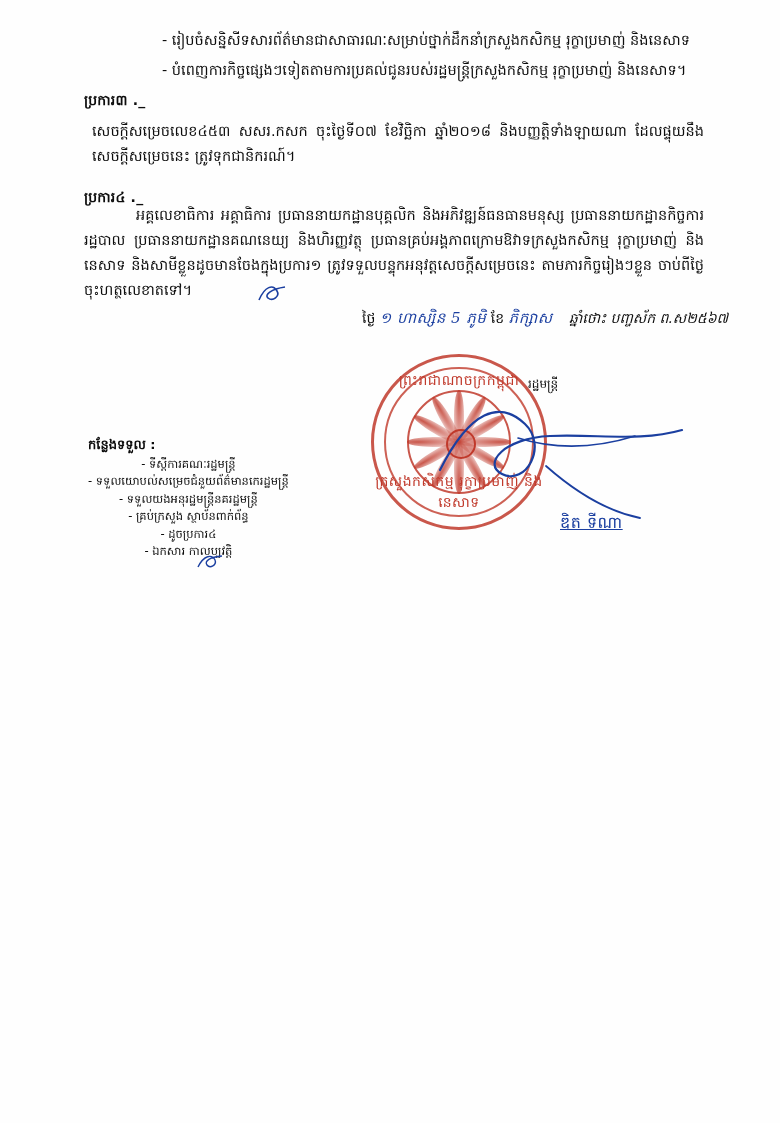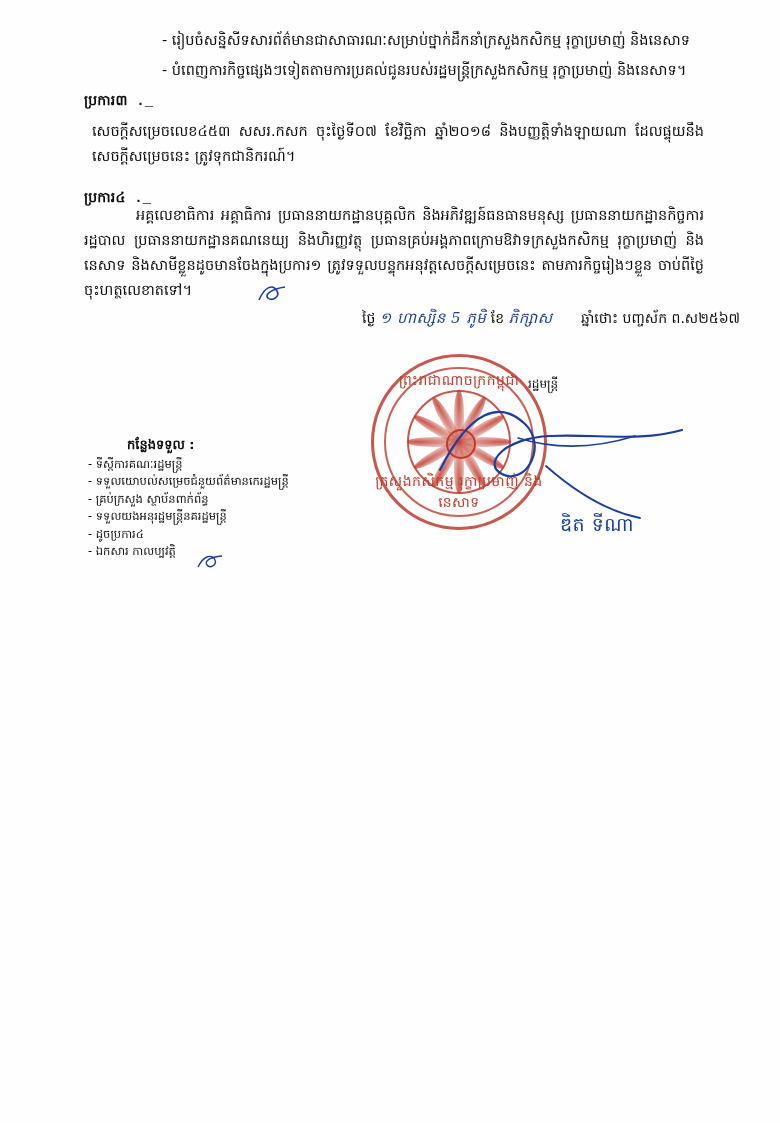--- a/index.html
+++ b/index.html
@@ -29,21 +29,20 @@
     position: absolute;
     font-size: 14.5px;
     line-height: 1.5;
     white-space: nowrap;
   }
   .section-head {
     position: absolute;
     font-size: 14px;
     font-weight: bold;
     letter-spacing: .2px;
-    font-family: Liberation Mono, monospace;
   }
   .para {
     position: absolute;
     font-size: 14.5px;
     line-height: 1.72;
     text-align: justify;
   }
 
   
   .sig-line {
@@ -156,21 +155,21 @@
 
   <svg class="sig-svg" width="40" height="26" style="left:255px; top:280px;">
     <path d="M4 20 C10 6, 18 4, 22 11 C25 16, 18 22, 13 18 C9 15, 16 9, 30 7" fill="none" stroke="#1b3fa0" stroke-width="1.6"></path>
   </svg>
 
   <div class="sig-line khm" style="left:362px; top:308px;">
     <span>ថ្ងៃ</span>
     <span class="handwrite">១ ហាស្សិន 5 ភូមិ</span>
     <span>ខែ</span>
     <span class="handwrite">ភិក្សាស</span>
-    <span style="margin-left:24px;">ឆ្នាំថោះ បញ្ចស័ក ព.ស២៥៦៧</span>
+    <span style="margin-left:12px;font-style:italic;">ឆ្នាំថោះ បញ្ចស័ក ព.ស២៥៦៧</span>
   </div>
 
 
   <div class="sig-line khm" style="left:528px; top:376px; font-size:12px;">រដ្ឋមន្ត្រី</div>
 
   <div class="stamp-wrap">
     <div class="stamp-outer"></div>
     <div class="stamp-inner"></div>
     <div class="stamp-text-top khm">ព្រះរាជាណាចក្រកម្ពុជា</div>
     <div class="stamp-text-bottom khm">ក្រសួងកសិកម្ម រុក្ខាប្រមាញ់ និងនេសាទ</div>
@@ -189,28 +188,28 @@
     <div class="stamp-ray" style="transform:rotate(330deg);"></div>
     <div class="stamp-center"></div>
   </div>
 
   <svg class="sig-svg" width="280" height="150" style="left:430px; top:390px;">
     <path d="M10 80 C40 20, 70 10, 95 34 C118 56, 96 96, 72 84 C52 74, 74 48, 120 46 C170 44, 210 52, 252 40" fill="none" stroke="#1b3fa0" stroke-width="2.2" stroke-linecap="round"></path>
     <path d="M88 48 C120 58, 160 60, 205 46" fill="none" stroke="#1b3fa0" stroke-width="1.6" stroke-linecap="round"></path>
     <path d="M116 76 C150 106, 180 122, 210 128" fill="none" stroke="#1b3fa0" stroke-width="1.8" stroke-linecap="round"></path>
   </svg>
 
-  <div class="handwrite big khm" style="position:absolute; left:560px; top:512px; font-size:19px; font-style:normal;">ឌិត ទីណា</div>
-
-  <div class="dist-title khm" style="left:88px; top:436px;margin-left:39px;">កន្លែងទទួល :</div>
-  <div class="dist-list khm" style="left:88px; top:456px;">
+  <div class="handwrite big khm" style="position:absolute; left:560px; top:512px; font-size:16px; font-style:normal;text-decoration:underline;">ឌិត ទីណា</div>
+
+  <div class="dist-title khm" style="left:88px; top:436px;">កន្លែងទទួល :</div>
+  <div class="dist-list khm" style="left:88px; top:456px;text-align:center;">
     <div>- ទីស្តីការគណៈរដ្ឋមន្ត្រី</div>
     <div>- ទទួលយោបល់សម្រេចជំនួយព័ត៌មានកេរដ្ឋមន្ត្រី</div>
+    <div>- ទទួលយងអនុរដ្ឋមន្ត្រីនគរដ្ឋមន្ត្រី</div>
     <div>- គ្រប់ក្រសួង ស្ថាប័នពាក់ព័ន្ធ</div>
-    <div>- ទទួលយងអនុរដ្ឋមន្ត្រីនគរដ្ឋមន្ត្រី</div>
     <div>- ដូចប្រការ៤</div>
     <div>- ឯកសារ កាលប្បវត្តិ</div>
   </div>
 
   <svg class="sig-svg" width="30" height="20" style="left:196px; top:552px;">
     <path d="M2 15 C8 3, 16 2, 19 8 C21 13, 14 17, 11 13 C8 9, 14 5, 26 4" fill="none" stroke="#1b3fa0" stroke-width="1.4"></path>
   </svg>
 
 </div>
 

